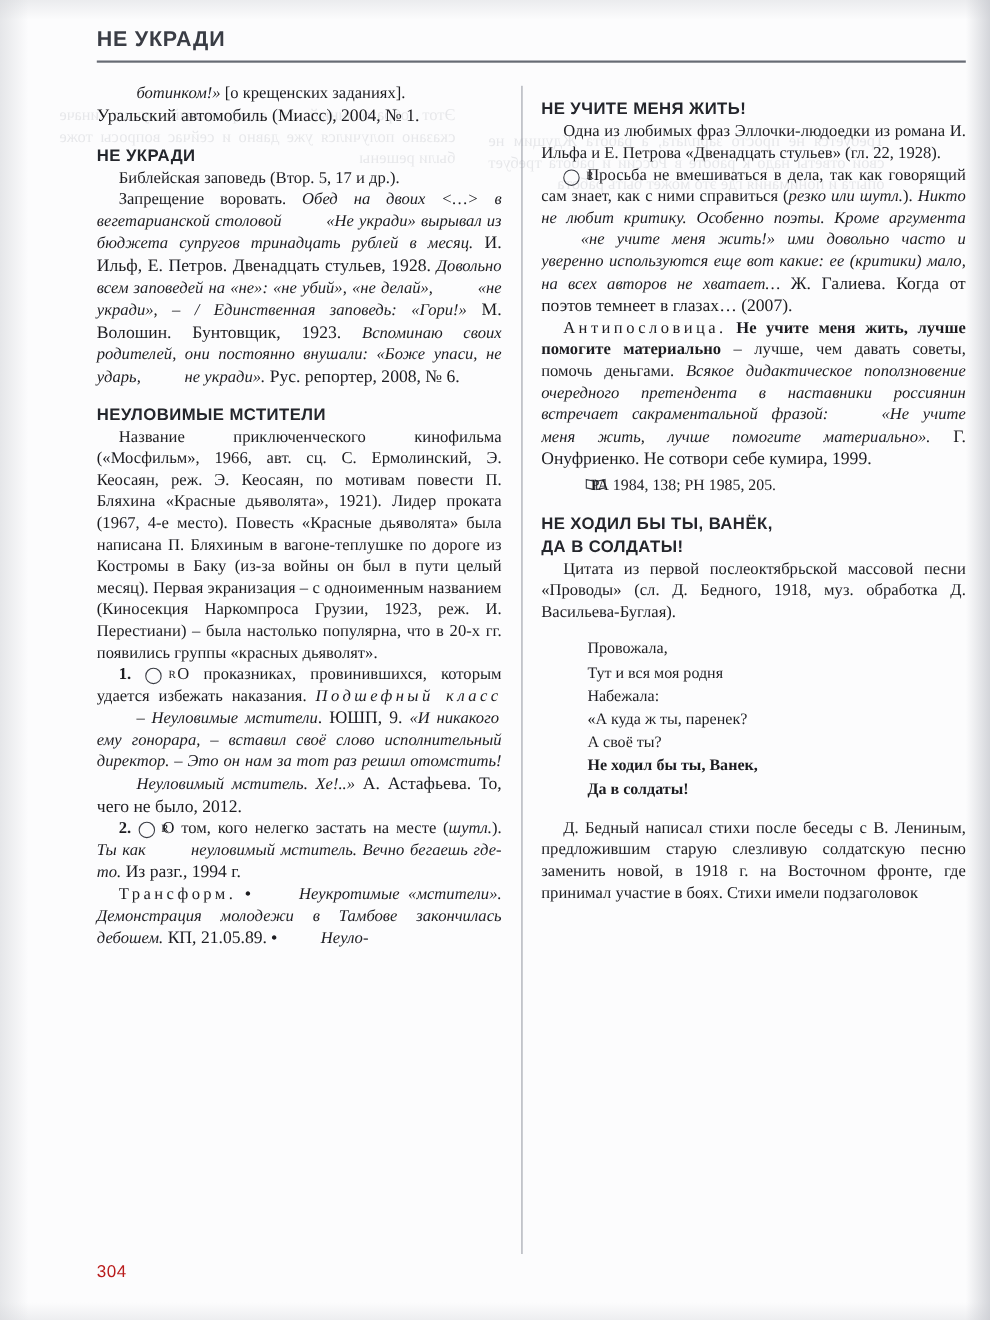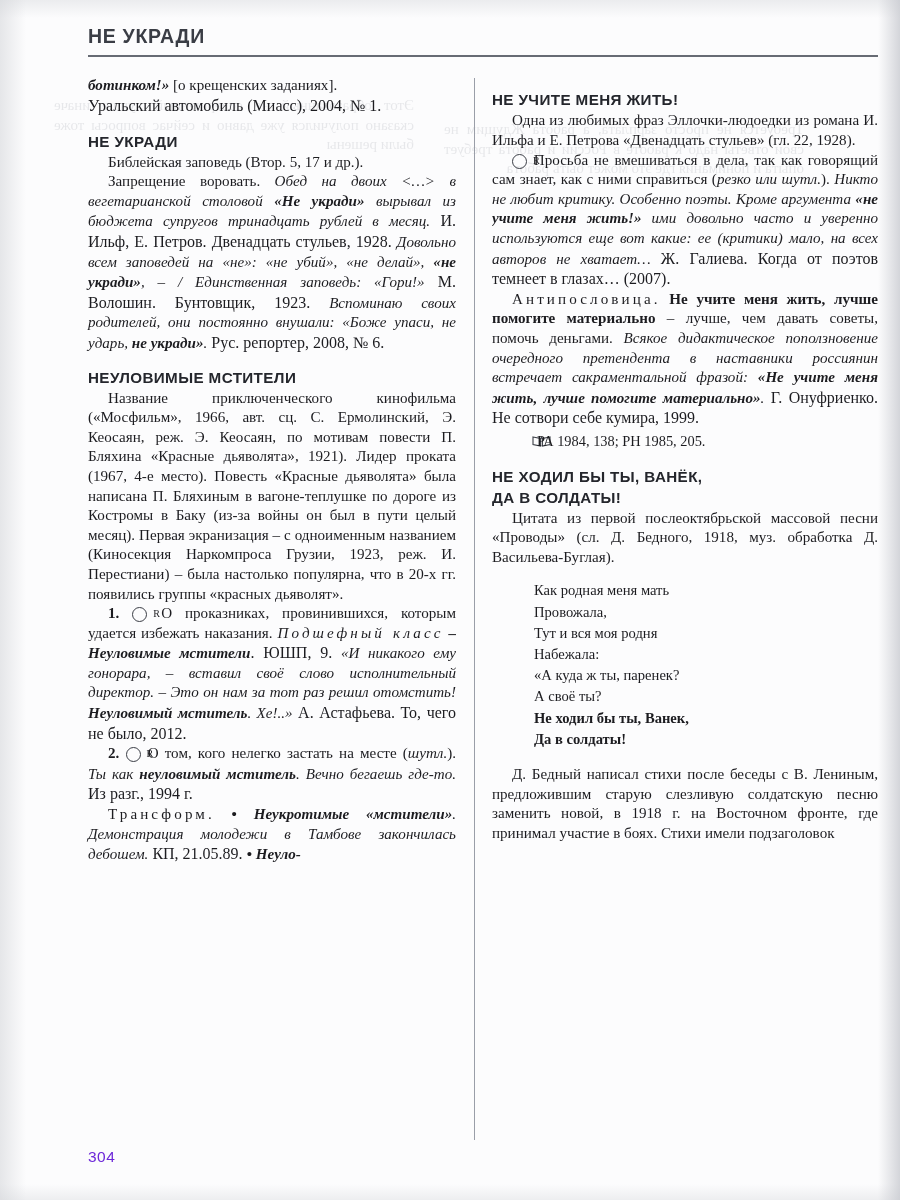--- a/index.html
+++ b/index.html
@@ -95,21 +95,21 @@
     text-align: left;
     line-height: 20px;
   }
   .entry-head.first { margin-top: 16px; }
   p.para {
     margin: 0;
     text-indent: 20px;
   }
   p.para.cont { text-indent: 0; }
   .ital { font-style: italic; }
-  .bi { font-style: italic; font-weight: bold; }
+  .bi { font-style: italic; font-weight: normal; margin-left: 36px; }
   .bold { font-weight: bold; }
   .src {
     font-size: 16px;
     font-style: normal;
   }
   .spaced {
     letter-spacing: 3.1px;
   }
   .regmark {
     display: inline-block;
@@ -152,21 +152,21 @@
 
   .entry-head.two-line { line-height: 21px; }
 
   
   .folio {
     position: absolute;
     left: 88px;
     bottom: 34px;
     font-family: "Liberation Sans", sans-serif;
     font-size: 15.5px;
-    color: #6d28d9;
+    color: #b91c1c;
     letter-spacing: .5px;
   }
 
   
   .ghost-layer {
     position: absolute;
     inset: 0;
     pointer-events: none;
     opacity: 0.13;
     filter: blur(.35px);
@@ -261,21 +261,20 @@
         </span><span>РА 1984, 138; РН 1985, 205.</span>
       </p>
 
       <div class="entry-head two-line">
         <div>НЕ ХОДИЛ БЫ ТЫ, ВАНЁК,</div>
         <div>ДА В СОЛДАТЫ!</div>
       </div>
       <p class="para">Цитата из первой послеоктябрьской массовой песни «Проводы» (сл. Д. Бедного, 1918, муз. обработка Д. Васильева-Буглая).</p>
 
       <div class="verse">
-        <div>Как родная меня мать</div>
         <div>Провожала,</div>
         <div>Тут и вся моя родня</div>
         <div>Набежала:</div>
         <div>«А куда ж ты, паренек?</div>
         <div>А своё ты?</div>
         <div class="bold">Не ходил бы ты, Ванек,</div>
         <div class="bold">Да в солдаты!</div>
       </div>
 
       <p class="para" style="margin-top:15px;">Д. Бедный написал стихи после беседы с В. Лениным, предложившим старую слезливую солдатскую песню заменить новой, в 1918 г. на Восточном фронте, где принимал участие в боях. Стихи имели подзаголовок</p>

